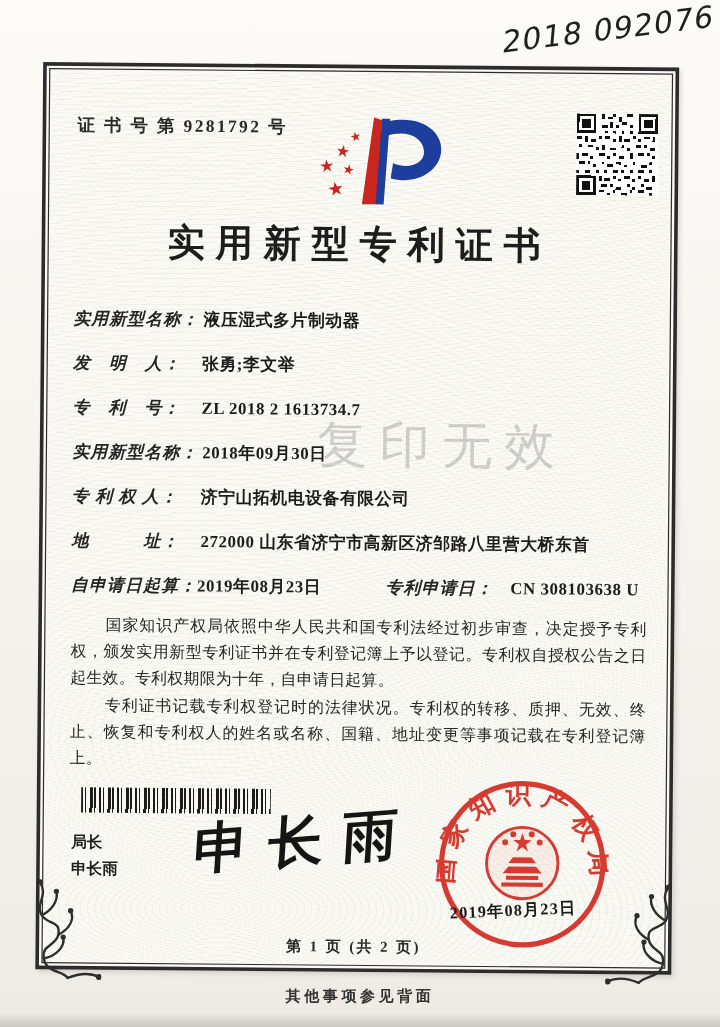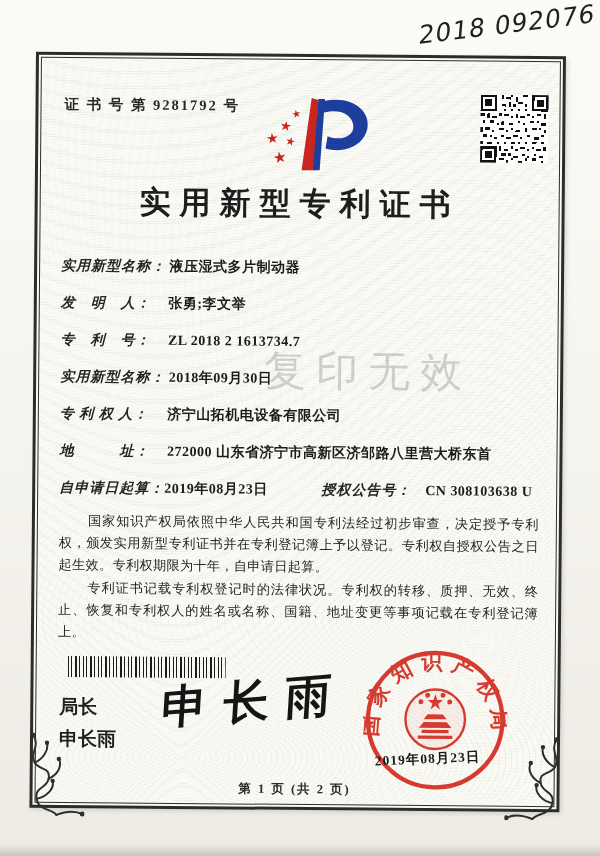--- a/index.html
+++ b/index.html
@@ -27,21 +27,21 @@
   .fval{font-weight:700;color:#1c1c1c;letter-spacing:.5px;}
   .auth .pair2{margin-left:50px;}
   .watermark{position:absolute;left:228px;top:286px;font-size:42px;letter-spacing:10px;
     color:rgba(60,60,60,.22);font-weight:500;pointer-events:none;}
   .bodytext{position:absolute;left:24px;right:20px;top:455px;font-size:13.2px;line-height:1.68;
     color:#252525;text-align:justify;letter-spacing:.3px;font-weight:500;}
   .bodytext p{margin:0;text-indent:2.2em;}
   .barcode{position:absolute;left:34px;top:601px;width:158px;height:21px;
     background:repeating-linear-gradient(90deg,#1b1b1b 0 1.5px,transparent 1.5px 3px,#1b1b1b 3px 4px,
       transparent 4px 7px,#1b1b1b 7px 9.5px,transparent 9.5px 11px,#1b1b1b 11px 12px,transparent 12px 15px);}
-  .director{position:absolute;left:26px;top:636px;font-size:19px;font-weight:700;line-height:1.7;color:#1f1f1f;}
+  .director{position:absolute;left:26px;top:636px;font-size:13px;font-weight:700;line-height:1.7;color:#1f1f1f;}
   .sig-script{position:absolute;left:128px;top:614px;font-size:46px;font-weight:600;letter-spacing:16px;
     color:#151515;transform:rotate(-5deg) skewX(-8deg);}
   .seal{position:absolute;left:330px;top:590px;width:144px;height:144px;opacity:.9;}
   .seal-date{position:absolute;left:342px;top:692px;font-size:13.5px;font-weight:700;color:#1b1b1b;
     letter-spacing:1px;transform:rotate(-3deg);}
   .page-no{position:absolute;left:0;right:0;top:724px;text-align:center;font-size:12.5px;
     letter-spacing:2px;font-weight:600;color:#2a2a2a;}
   .corner{position:absolute;width:62px;height:86px;bottom:-12px;}
   .corner-l{left:-10px;}
   .corner-r{right:-10px;transform:scaleX(-1);}
@@ -127,21 +127,21 @@
       <div class="frow">
         <span class="flabel">专 利 权 人：</span>
         <span class="fval">济宁山拓机电设备有限公司</span>
       </div>
       <div class="frow">
         <span class="flabel">地　　　址：</span>
         <span class="fval">272000 山东省济宁市高新区济邹路八里营大桥东首</span>
       </div>
       <div class="frow auth">
         <span class="pair1"><span class="flabel">自申请日起算：</span><span class="fval">2019年08月23日</span></span>
-        <span class="pair2"><span class="flabel">授权公告号：</span><span class="fval">CN 308103638 U</span></span>
+        <span class="pair2"><span class="flabel">专利申请日：</span><span class="fval">CN 308103638 U</span></span>
       </div>
     </div>
 
     <div class="watermark">复印无效</div>
 
     <div class="bodytext">
       <p>国家知识产权局依照中华人民共和国专利法经过初步审查，决定授予专利权，颁发实用新型专利证书并在专利登记簿上予以登记。专利权自授权公告之日起生效。专利权期限为十年，自申请日起算。</p>
       <p>专利证书记载专利权登记时的法律状况。专利权的转移、质押、无效、终止、恢复和专利权人的姓名或名称、国籍、地址变更等事项记载在专利登记簿上。</p>
     </div>
 
@@ -207,14 +207,15 @@
       <g fill="#2e2e2e">
         <circle cx="24" cy="12" r="2.2"></circle>
           <circle cx="36" cy="28" r="2.2"></circle>
         <circle cx="30" cy="50" r="2.2"></circle>
           <circle cx="60" cy="83" r="2.5"></circle>
           <circle cx="10" cy="4" r="2.2"></circle>
       </g>
     </svg>
   </div>
 
+  <div class="back-note">其他事项参见背面</div>
   <div class="photo-edge"></div>
 </div>
 
 </body></html>

